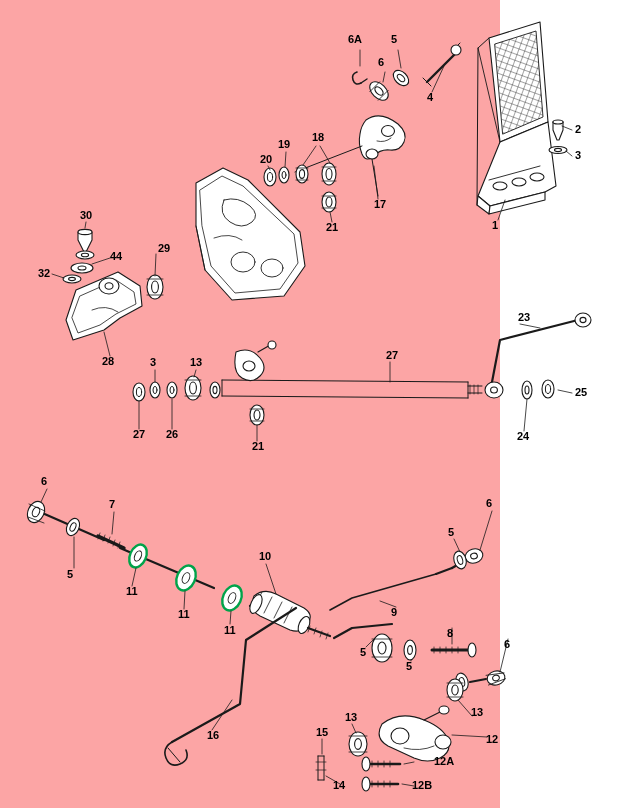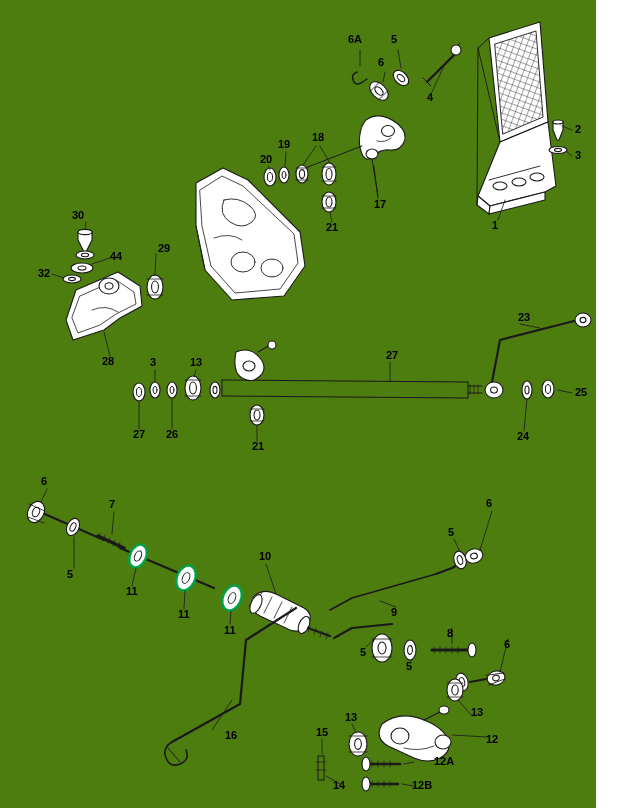--- a/index.html
+++ b/index.html
@@ -1,17 +1,17 @@
 <!DOCTYPE html>
 <html><head>
 <meta charset="utf-8">
 <style>
   html,body{margin:0;padding:0;background:#ffffff;}
   body{width:620px;height:808px;font-family:"Liberation Sans",sans-serif;overflow:hidden;}
-  #stage{position:relative;width:596px;height:808px;background:#4d7c0f;}
+  #stage{position:relative;width:500px;height:808px;background:#fca5a5;}
   #art{position:absolute;left:0;top:0;width:620px;height:808px;}
   .lbl{position:absolute;font-family:"Liberation Sans",sans-serif;font-size:11px;font-weight:bold;color:#000;white-space:nowrap;line-height:1;}
 </style>
 </head>
 <body>
 
 <div id="stage">
 
   <svg id="art" viewBox="0 0 620 808" xmlns="http://www.w3.org/2000/svg">
     <defs>
@@ -389,21 +389,21 @@
   <div class="lbl" style="left:378px;top:57px;">6</div>
   <div class="lbl" style="left:427px;top:92px;">4</div>
   <div class="lbl" style="left:575px;top:124px;">2</div>
   <div class="lbl" style="left:575px;top:150px;">3</div>
   <div class="lbl" style="left:278px;top:139px;">19</div>
   <div class="lbl" style="left:312px;top:132px;">18</div>
   <div class="lbl" style="left:260px;top:154px;text-align:center;">20</div>
   <div class="lbl" style="left:374px;top:199px;">17</div>
   <div class="lbl" style="left:326px;top:222px;">21</div>
   <div class="lbl" style="left:492px;top:220px;">1</div>
-  <div class="lbl" style="left:72px;top:210px;">30</div>
+  <div class="lbl" style="left:80px;top:210px;">30</div>
   <div class="lbl" style="left:110px;top:251px;">44</div>
   <div class="lbl" style="left:158px;top:243px;">29</div>
   <div class="lbl" style="left:38px;top:268px;">32</div>
   <div class="lbl" style="left:102px;top:356px;">28</div>
   <div class="lbl" style="left:518px;top:312px;">23</div>
   <div class="lbl" style="left:150px;top:357px;">3</div>
   <div class="lbl" style="left:190px;top:357px;">13</div>
   <div class="lbl" style="left:386px;top:350px;">27</div>
   <div class="lbl" style="left:575px;top:387px;">25</div>
   <div class="lbl" style="left:133px;top:429px;">27</div>
@@ -417,21 +417,21 @@
   <div class="lbl" style="left:67px;top:569px;">5</div>
   <div class="lbl" style="left:259px;top:551px;">10</div>
   <div class="lbl" style="left:126px;top:586px;">11</div>
   <div class="lbl" style="left:178px;top:609px;">11</div>
   <div class="lbl" style="left:224px;top:625px;">11</div>
   <div class="lbl" style="left:391px;top:607px;">9</div>
   <div class="lbl" style="left:447px;top:628px;">8</div>
   <div class="lbl" style="left:504px;top:639px;">6</div>
   <div class="lbl" style="left:360px;top:647px;">5</div>
   <div class="lbl" style="left:406px;top:661px;">5</div>
-  <div class="lbl" style="left:207px;top:730px;margin-left:18px;">16</div>
+  <div class="lbl" style="left:207px;top:730px;">16</div>
   <div class="lbl" style="left:316px;top:727px;">15</div>
   <div class="lbl" style="left:345px;top:712px;">13</div>
   <div class="lbl" style="left:471px;top:707px;">13</div>
   <div class="lbl" style="left:486px;top:734px;">12</div>
   <div class="lbl" style="left:412px;top:756px;margin-left:22px;">12A</div>
   <div class="lbl" style="left:333px;top:780px;">14</div>
   <div class="lbl" style="left:412px;top:780px;">12B</div>
 
 </div>
 

